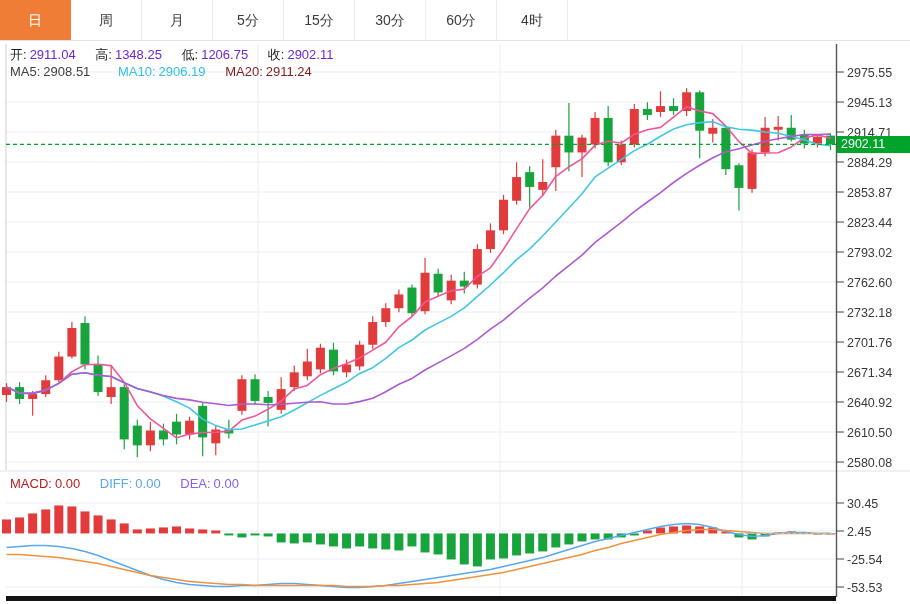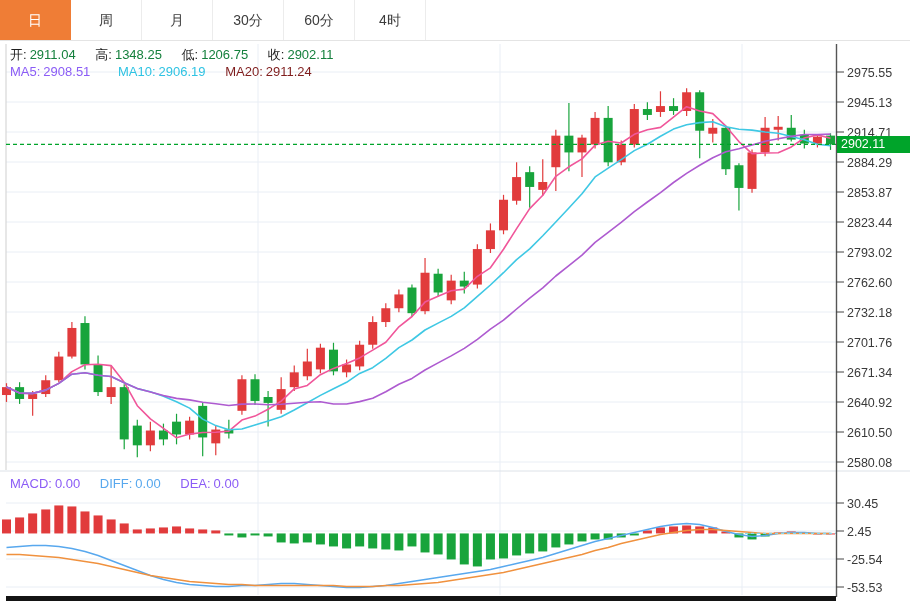--- a/index.html
+++ b/index.html
@@ -10,21 +10,21 @@
           border-bottom:1px solid #e4e4e4;display:flex;z-index:5;}
   .tab{width:71px;height:40px;line-height:40px;text-align:center;font-size:14px;color:#3c3c3c;
        border-right:1px solid #ececec;box-sizing:border-box;cursor:pointer;}
   .tab.active{background:#ef7d36;color:#fff;border-right:1px solid #ef7d36;}
   
   .legend{position:absolute;left:10px;z-index:4;font-size:13px;white-space:nowrap;}
   .legend .item{margin-right:16px;}
   .legend .lab{color:#1f1f1f;}
   .legend .val{margin-left:3px;}
   #legend-ohlc{top:46px;}
-  #legend-ohlc .val{color:#15803d;}
+  #legend-ohlc .val{color:#6d28d9;}
   #legend-ma{top:64px;}
   #legend-macd{top:476px;}
   
   .price-tag{position:absolute;left:837px;top:136px;width:73px;height:17px;background:#00a42a;
              color:#fff;font-size:12.5px;line-height:17px;padding-left:4px;box-sizing:border-box;z-index:4;}
   svg#chart{position:absolute;left:0;top:0;z-index:1;}
   svg text{font-family:"Liberation Sans","DejaVu Sans",sans-serif;font-size:12.5px;fill:#3a3a3a;}
 </style>
 </head>
 <body>
@@ -291,39 +291,41 @@
       <text x="847" y="563.5">-25.54</text>
       <line x1="836" y1="587" x2="844" y2="587" stroke="#444" stroke-width="1"></line>
       <text x="847" y="591.5">-53.53</text>
       <rect x="6" y="596" width="830" height="5" fill="#141414"></rect>
     </svg>
 
   <div class="tabbar">
     <div class="tab active">日</div>
     <div class="tab">周</div>
     <div class="tab">月</div>
+    <div class="tab">5分</div>
+    <div class="tab">15分</div>
     <div class="tab">30分</div>
     <div class="tab">60分</div>
     <div class="tab">4时</div>
   </div>
 
   <div class="legend" id="legend-ohlc">
     <span class="item"><span class="lab">开:</span><span class="val">2911.04</span></span>
     <span class="item"><span class="lab">高:</span><span class="val">1348.25</span></span>
     <span class="item"><span class="lab">低:</span><span class="val">1206.75</span></span>
     <span class="item"><span class="lab">收:</span><span class="val">2902.11</span></span>
   </div>
 
   <div class="legend" id="legend-ma">
-    <span class="item" style="color: #8b5cf6;"><span class="lab2">MA5:</span><span class="val">2908.51</span></span>
+    <span class="item" style="color: #404040;"><span class="lab2">MA5:</span><span class="val">2908.51</span></span>
     <span class="item" style="color: rgb(47, 195, 227); margin-left: 8px;"><span class="lab2">MA10:</span><span class="val">2906.19</span></span>
     <span class="item" style="color: #7f1d1d;"><span class="lab2">MA20:</span><span class="val">2911.24</span></span>
   </div>
 
   <div class="legend" id="legend-macd">
-    <span class="item" style="color: #8b5cf6; margin-top: 43px;"><span>MACD:</span><span class="val">0.00</span></span>
+    <span class="item" style="color: #b91c1c; margin-top: 43px;"><span>MACD:</span><span class="val">0.00</span></span>
     <span class="item" style="color: rgb(88, 168, 238);"><span>DIFF:</span><span class="val">0.00</span></span>
     <span class="item" style="color: #8b5cf6;"><span>DEA:</span><span class="val">0.00</span></span>
   </div>
 
   <div class="price-tag">2902.11</div>
 
 </div>
 
 </body></html>

